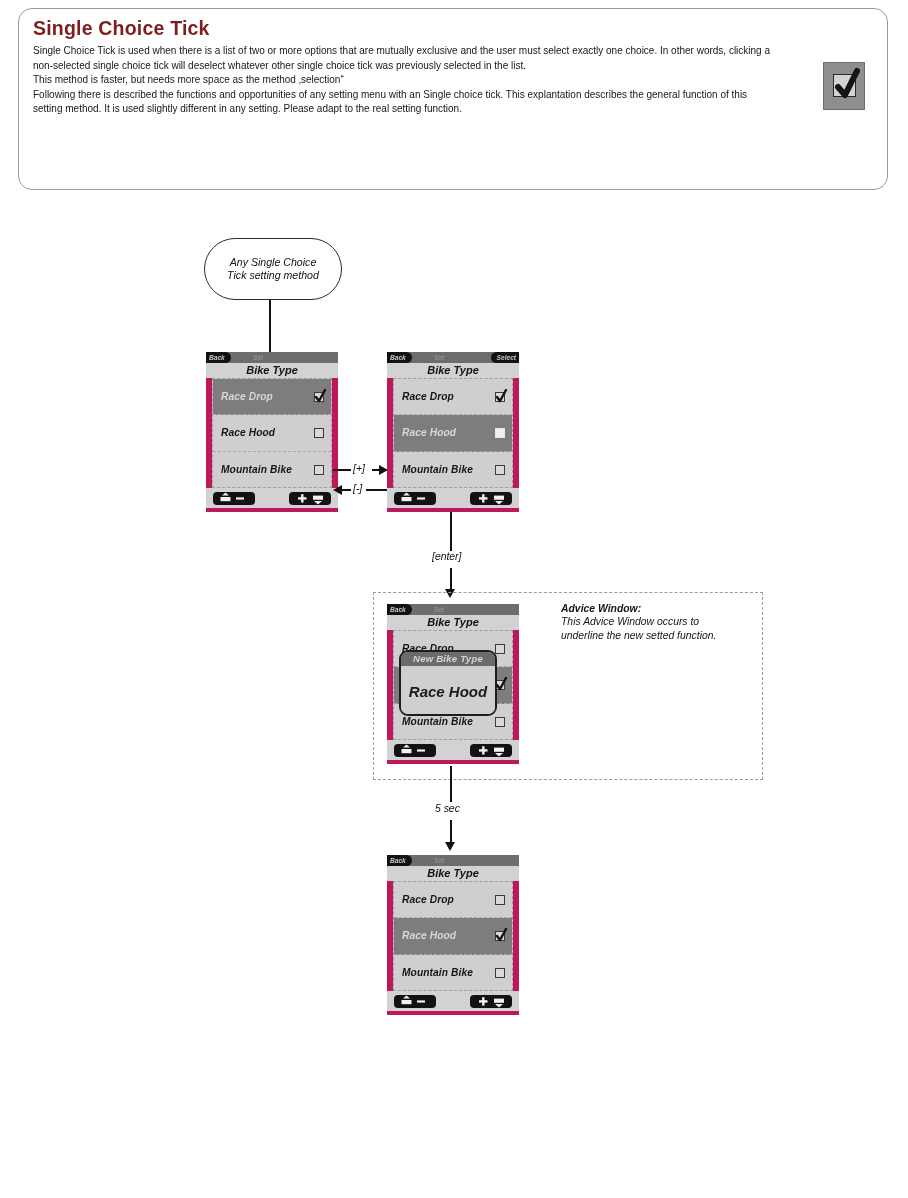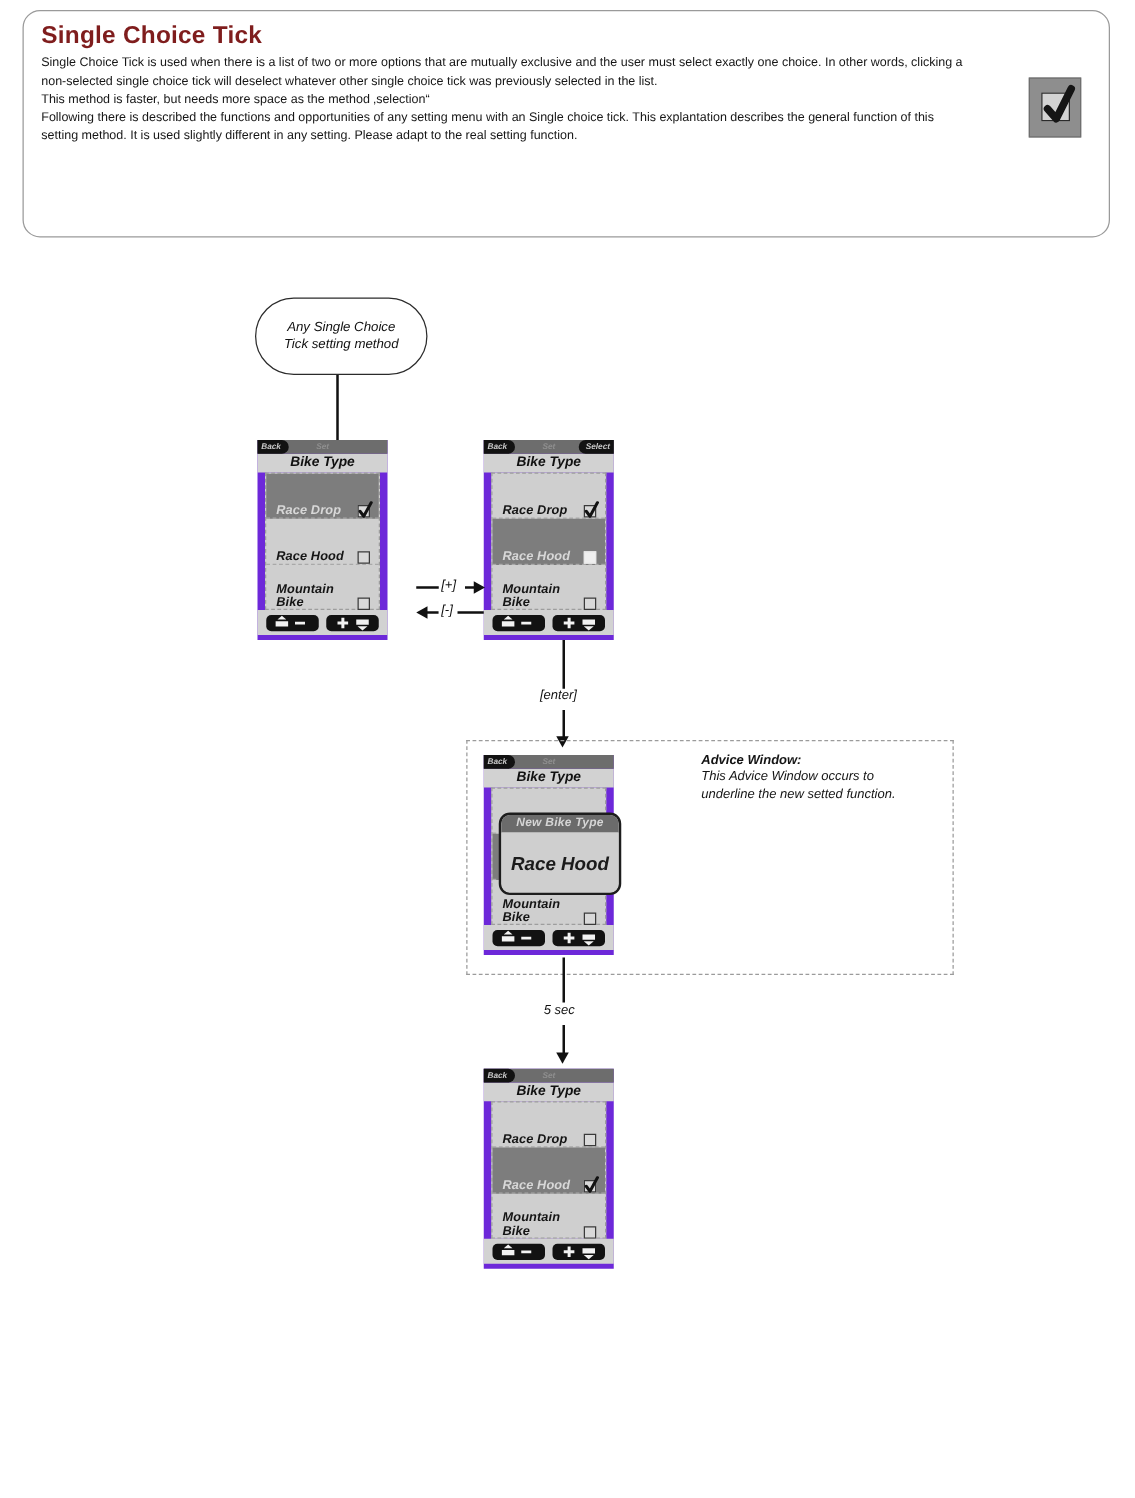--- a/index.html
+++ b/index.html
@@ -68,22 +68,22 @@
     border-top:5px solid transparent;border-bottom:5px solid transparent;
     border-right:9px solid #111;
   }
   .flow-label{
     position:absolute;font-size:10.4px;color:#111;background:#fff;
     padding:0 2px;white-space:nowrap;
   }
 
   
   .device{
-    position:absolute;width:104px;height:160px;
-    background:#6d28d9;box-sizing:border-box;
+    position:absolute;width:132px;height:160px;
+    background:#be185d;box-sizing:border-box;
     font-size:9.6px;
   }
   .dev-topbar{
     position:relative;height:11px;background:#6d6d6d;
   }
   .dev-topbar .tab{
     position:absolute;top:0;height:11px;background:#121212;
     border-radius:0 7px 7px 0;color:#c8c8c8;
     font-size:6.6px;font-weight:bold;line-height:11px;
     padding:0 6px 0 3px;box-sizing:border-box;
@@ -96,21 +96,21 @@
   .dev-title{
     height:15px;line-height:15px;text-align:center;
     font-size:11px;font-weight:bold;color:#111;background:#d2d2d2;
   }
   .dev-list{
     position:relative;margin:0 6px;
     border:1px dashed #9d9d9d;border-top:1px dashed #9d9d9d;
     background:#cfcfcf;height:110px;box-sizing:border-box;
   }
   .dev-row{
-    position:relative;height:36.3px;display:flex;align-items:flex-end;
+    position:relative;height:36.3px;display:flex;align-items:center;
     padding:0 7px 0 8px;box-sizing:border-box;
     border-bottom:1px dashed #a9a9a9;
   }
   .dev-row:last-child{border-bottom:none;}
   .dev-row .lbl{
     flex:1;font-size:10.2px;font-weight:bold;color:#151515;letter-spacing:.1px;
   }
   .dev-row.sel{background:#7d7d7d;}
   .dev-row.sel .lbl{color:#d8d8d8;}
   .cb{

